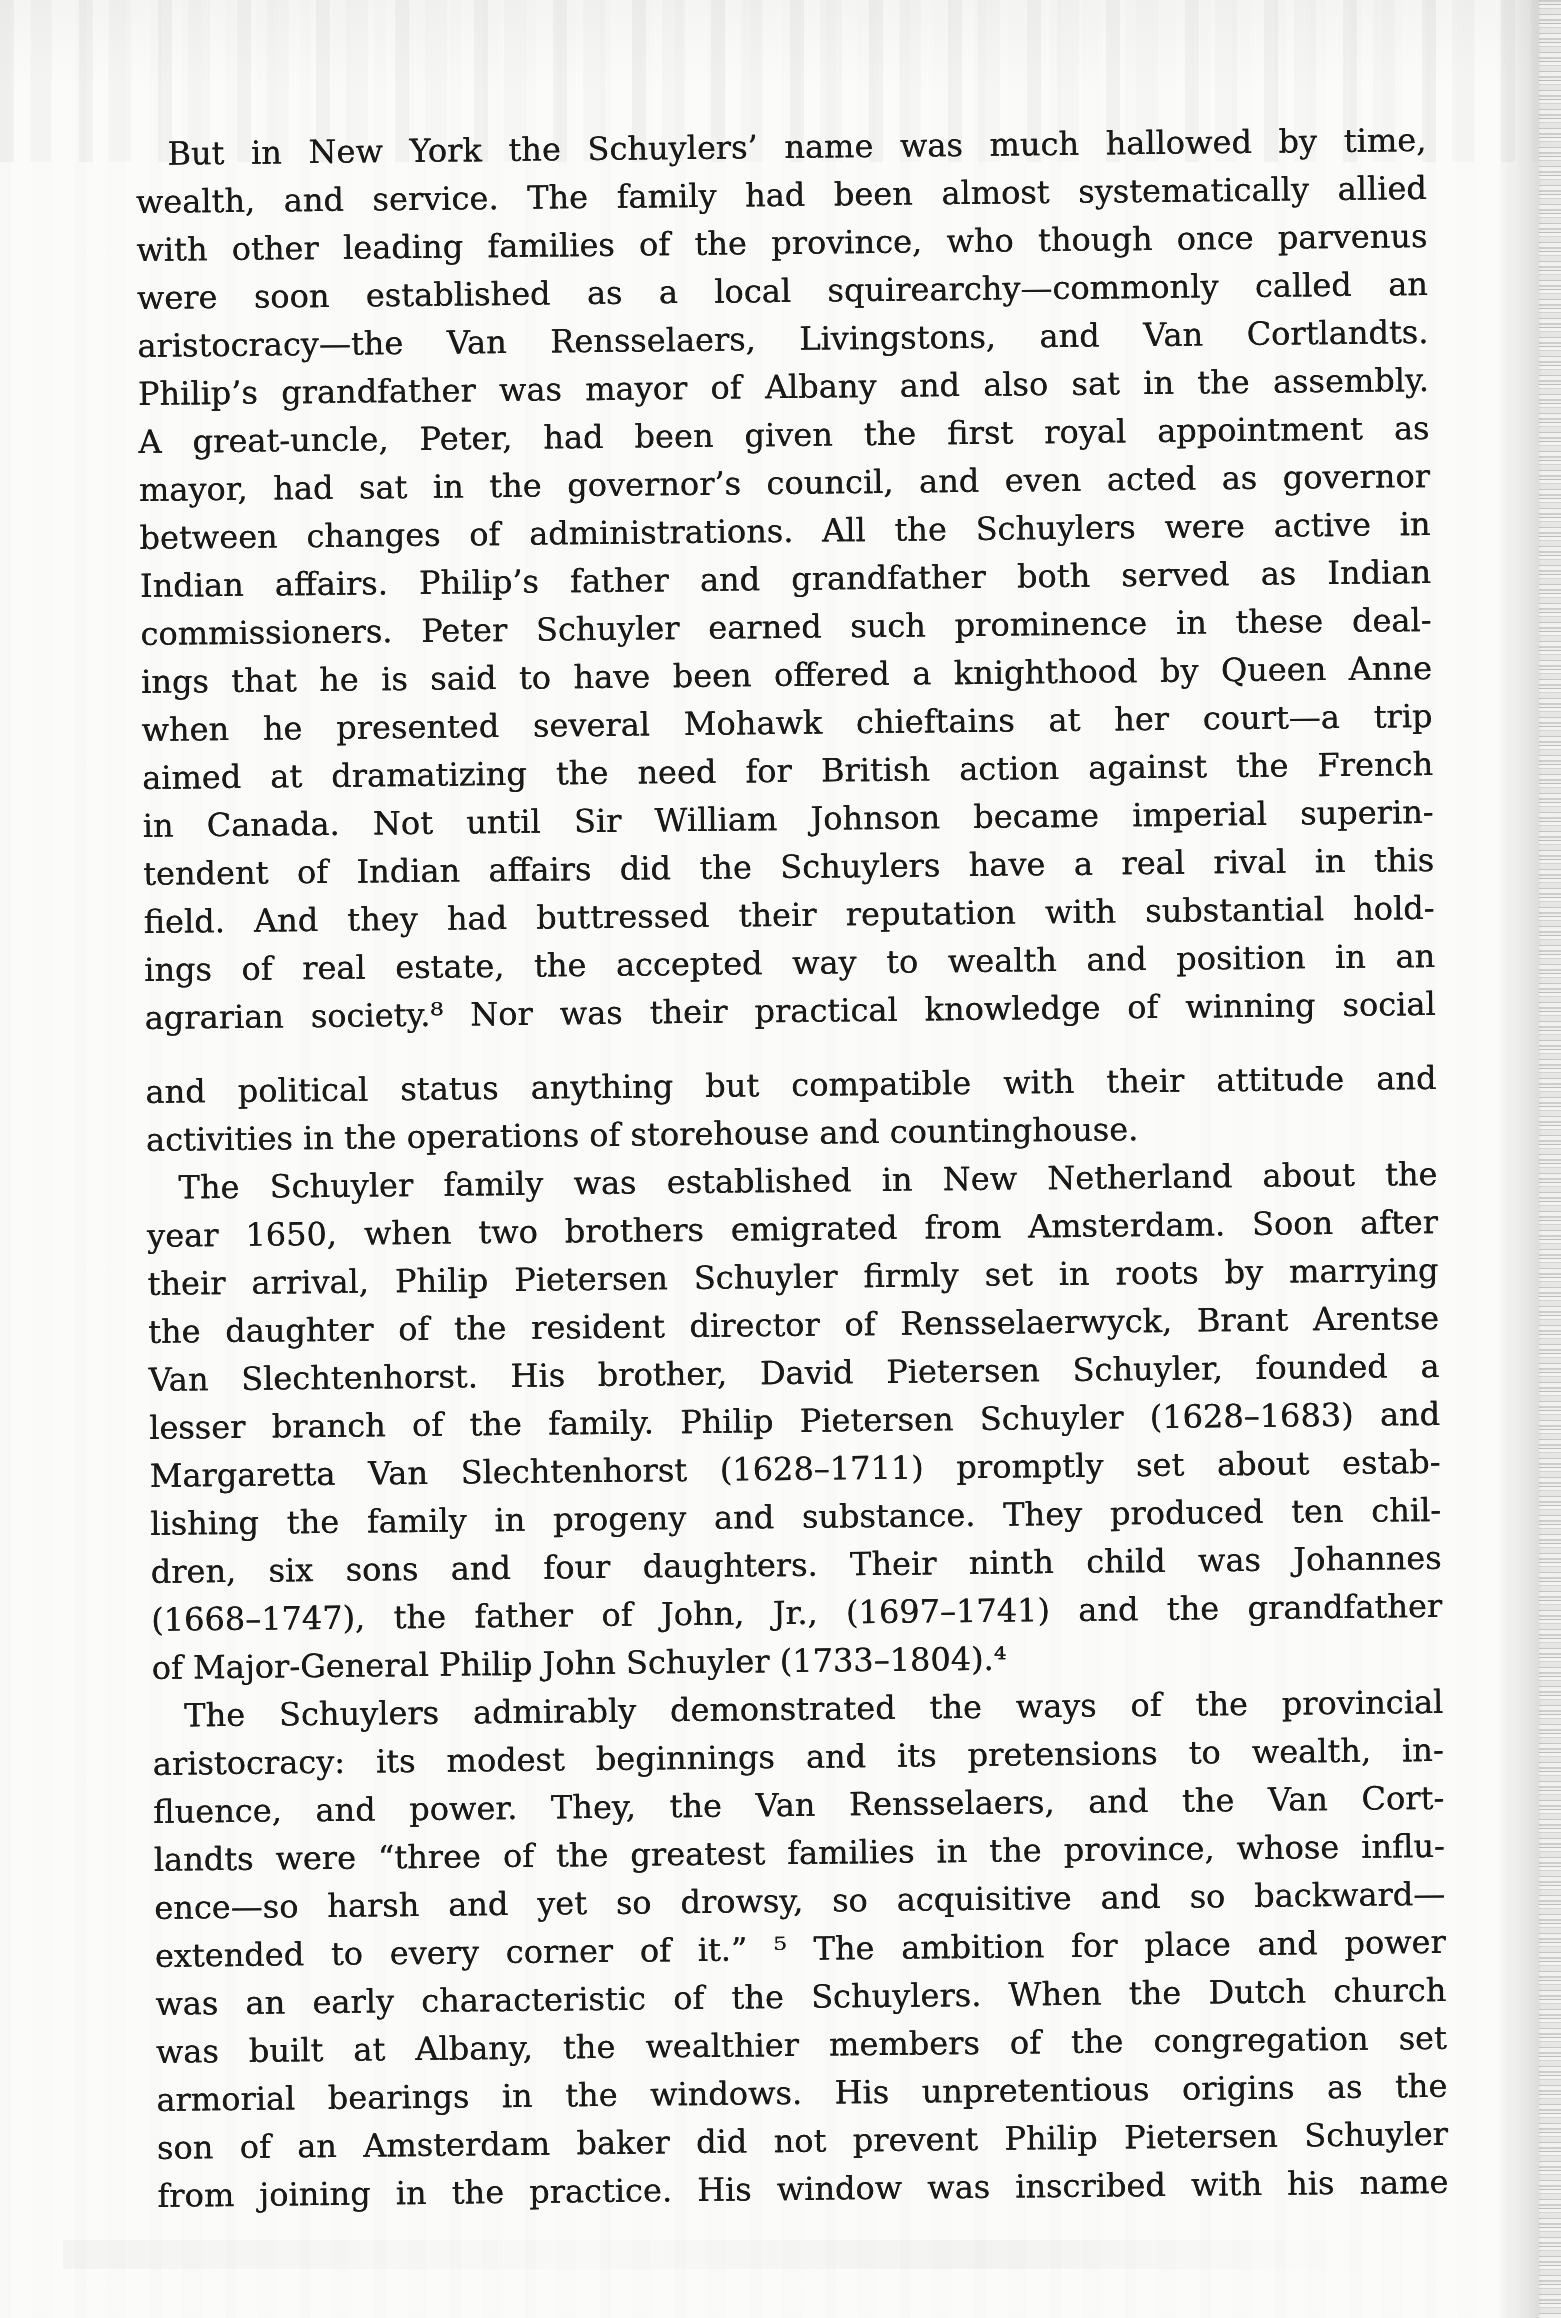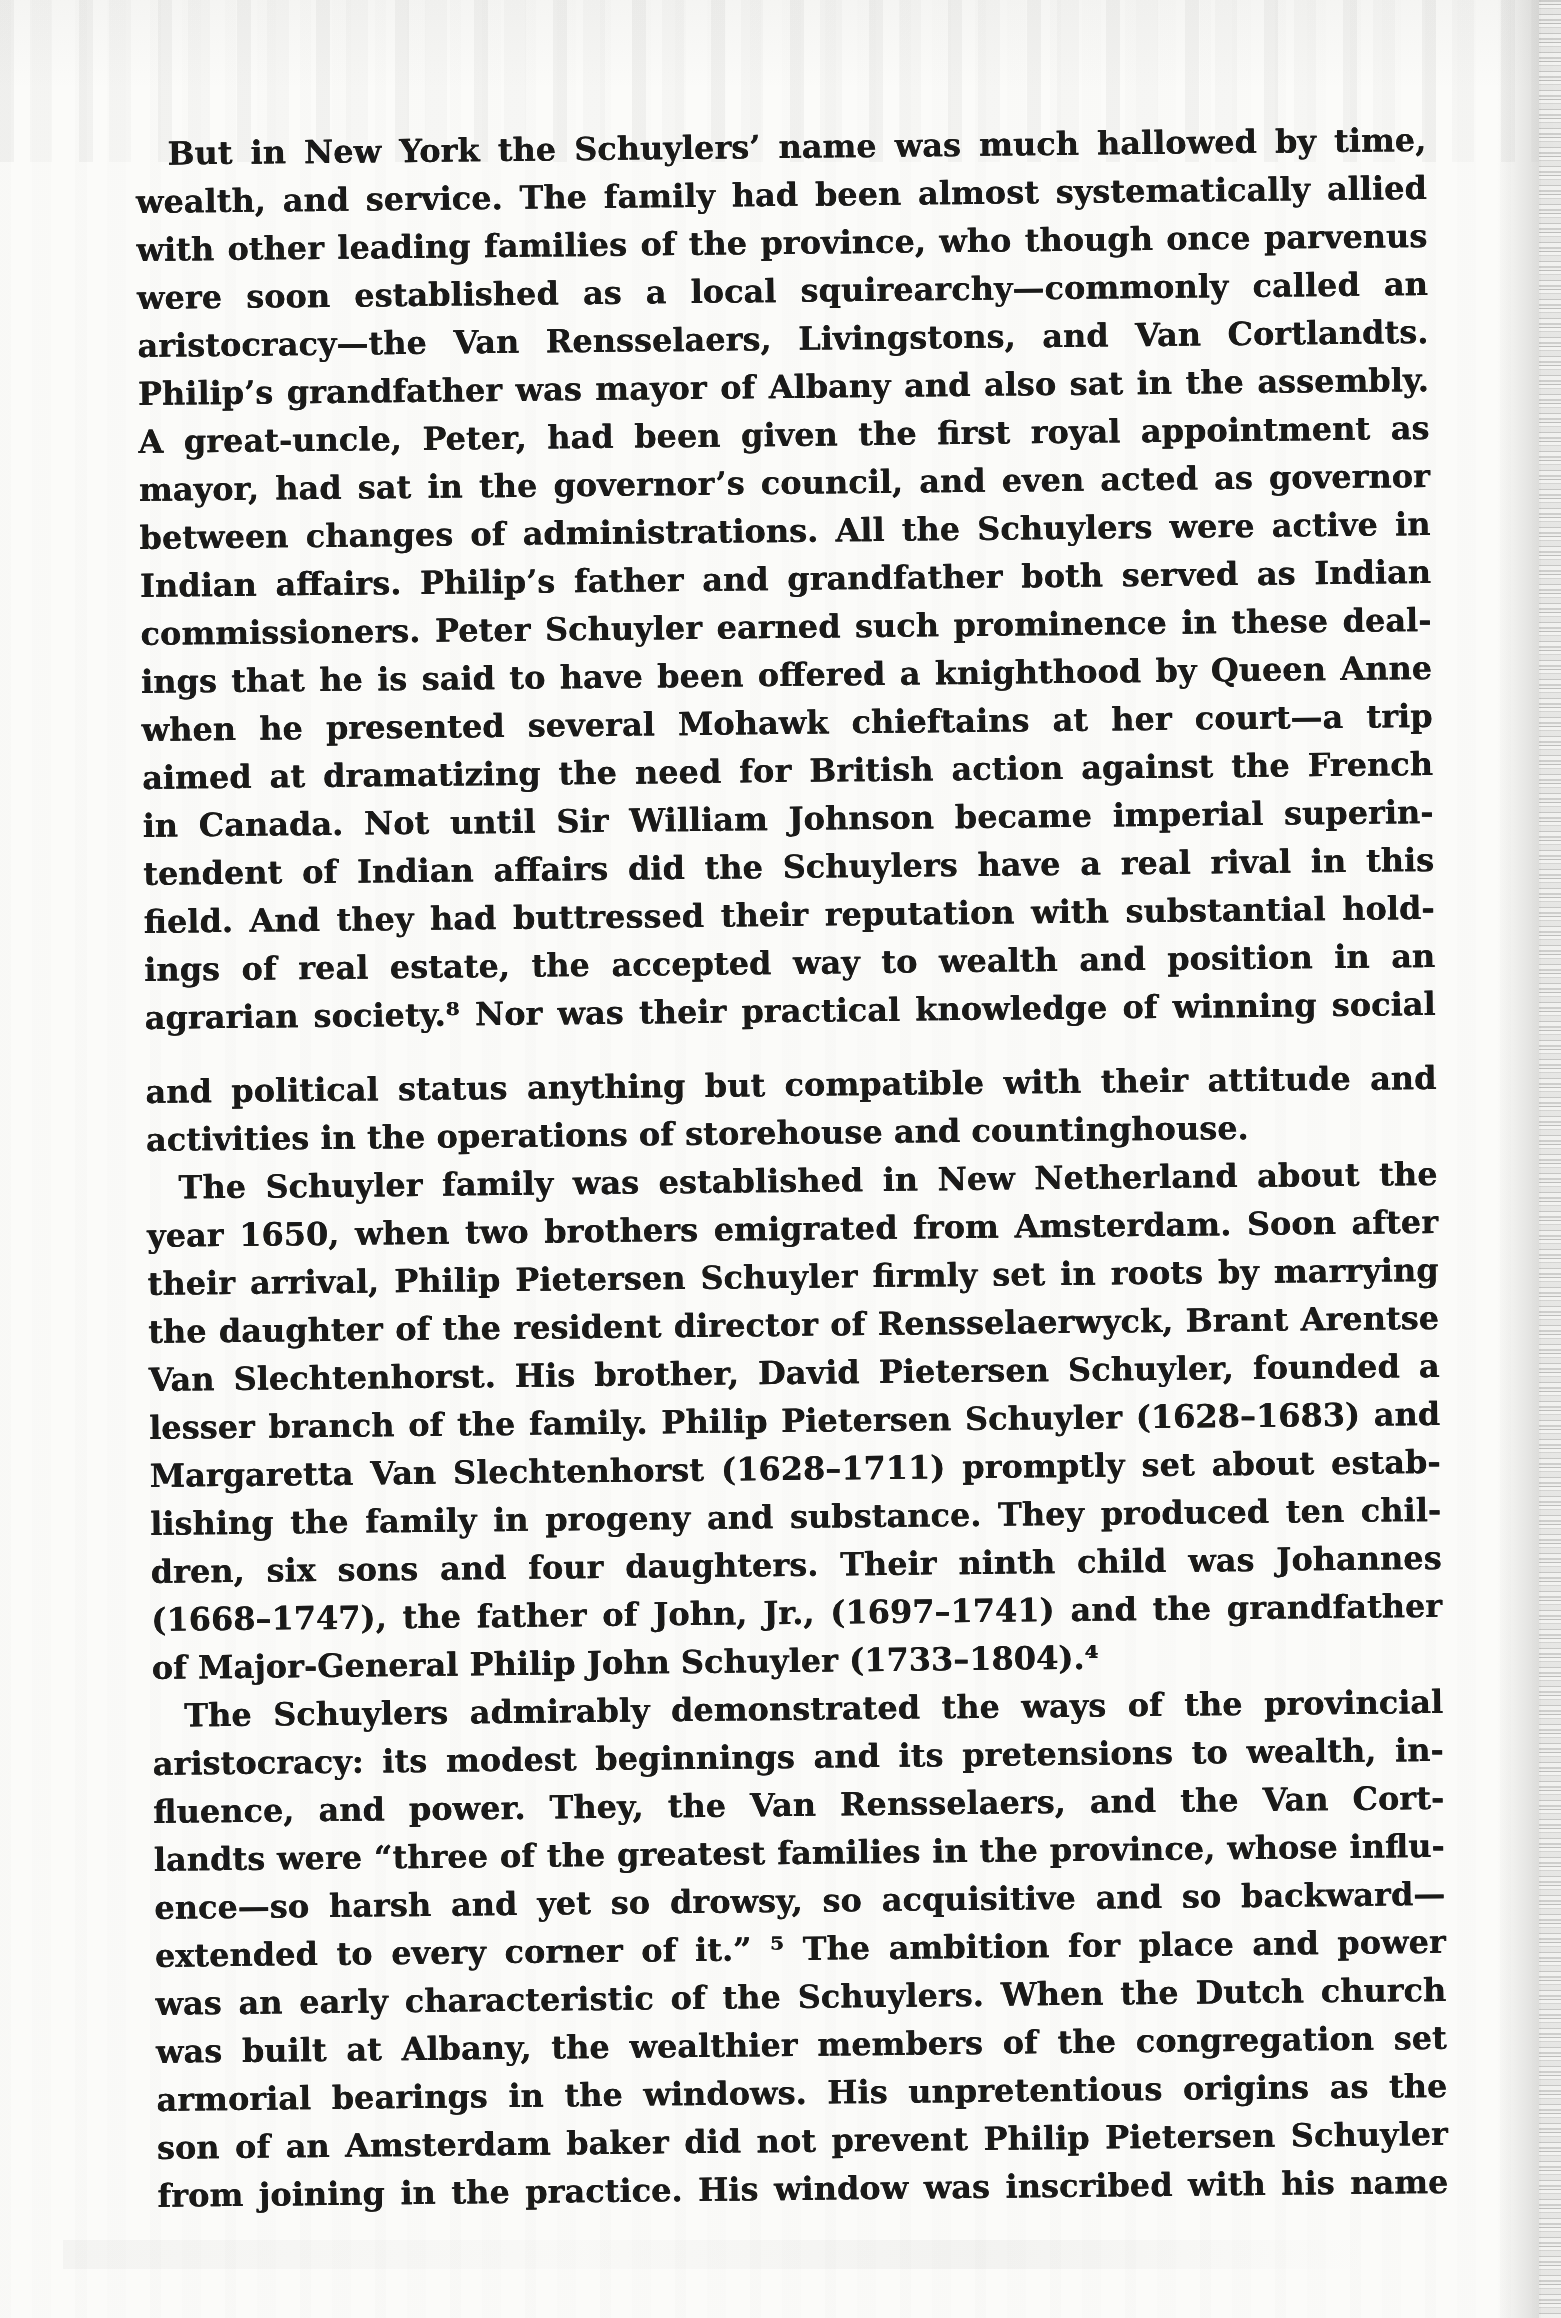--- a/index.html
+++ b/index.html
@@ -16,21 +16,20 @@
   }
   .page {
     position: absolute;
     inset: 0;
     background:
       repeating-linear-gradient(90deg,
         rgba(140,140,138,0.025) 0 11.5px,
         rgba(255,255,255,0) 11.5px 32px,
         rgba(140,140,138,0.015) 32px 51px,
         rgba(255,255,255,0) 51px 75px);
-    font-weight: bold;
   }
   
   .streaks-top {
     position: absolute;
     left: 0; top: 0;
     width: 100%; height: 162px;
     background:
       repeating-linear-gradient(90deg,
         rgba(120,120,118,0.07) 0 13.6px,
         rgba(255,255,255,0) 13.6px 30px,

